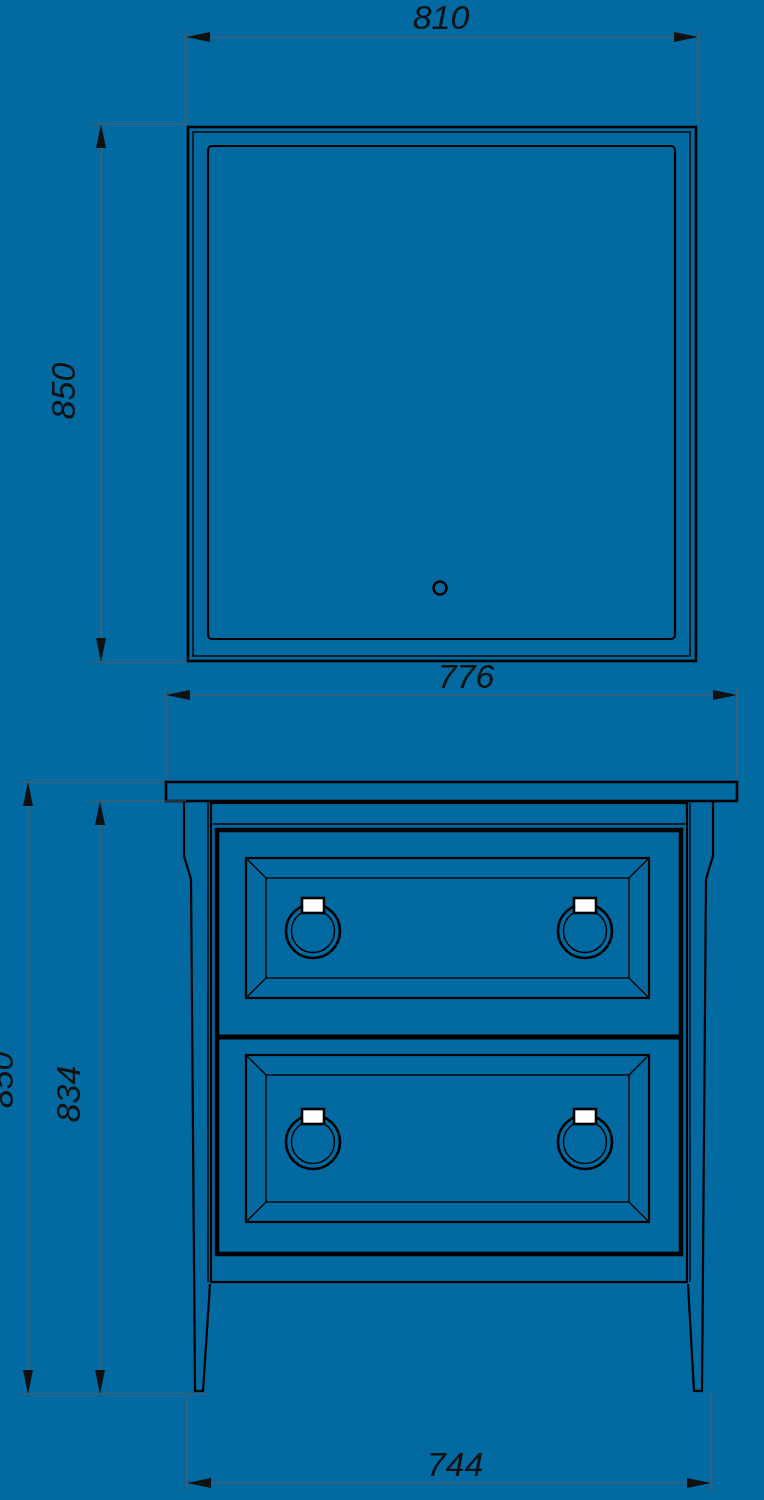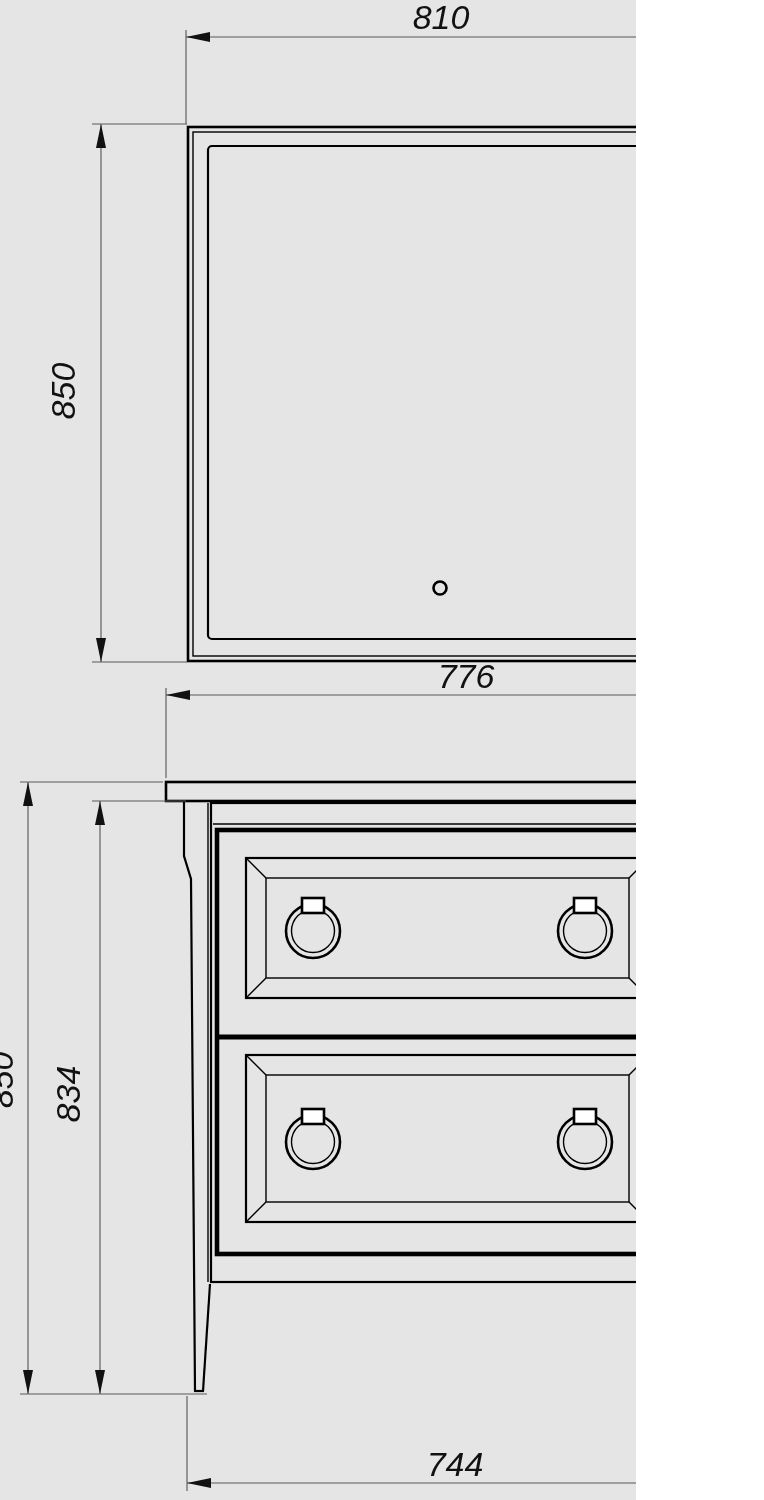--- a/index.html
+++ b/index.html
@@ -1,16 +1,16 @@
 <!DOCTYPE html>
 <html><head>
 <meta charset="utf-8">
 <style>
   html,body{margin:0;padding:0;background:#ffffff;}
-  .stage{width:636px;height:1500px;background:#e5e5e5;position:relative;overflow:hidden;}
+  .stage{width:764px;height:1500px;background:#0369a1;position:relative;overflow:hidden;}
   svg{display:block;}
   .ln{stroke:#000;fill:none;stroke-linecap:butt;}
   .w1{stroke-width:1.4;}
   .w2{stroke-width:2.2;}
   .w25{stroke-width:2.6;}
   .w4{stroke-width:4.6;}
   .w5{stroke-width:5;}
   .dim{stroke:#5a5a5a;stroke-width:1.15;fill:none;}
   .arrow{fill:#111;stroke:none;}
   .dimtext{

